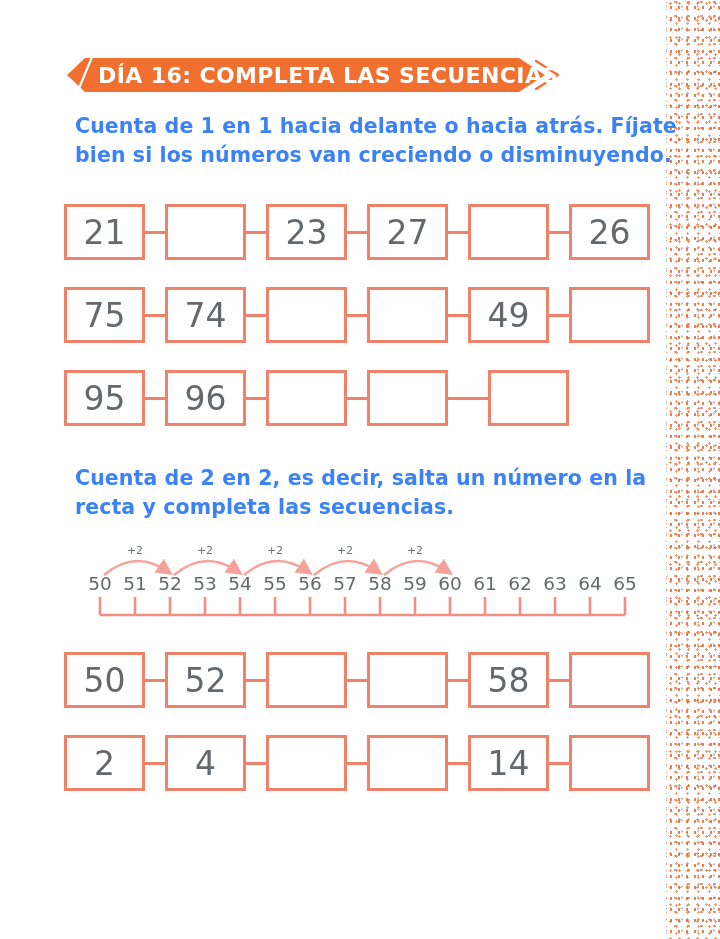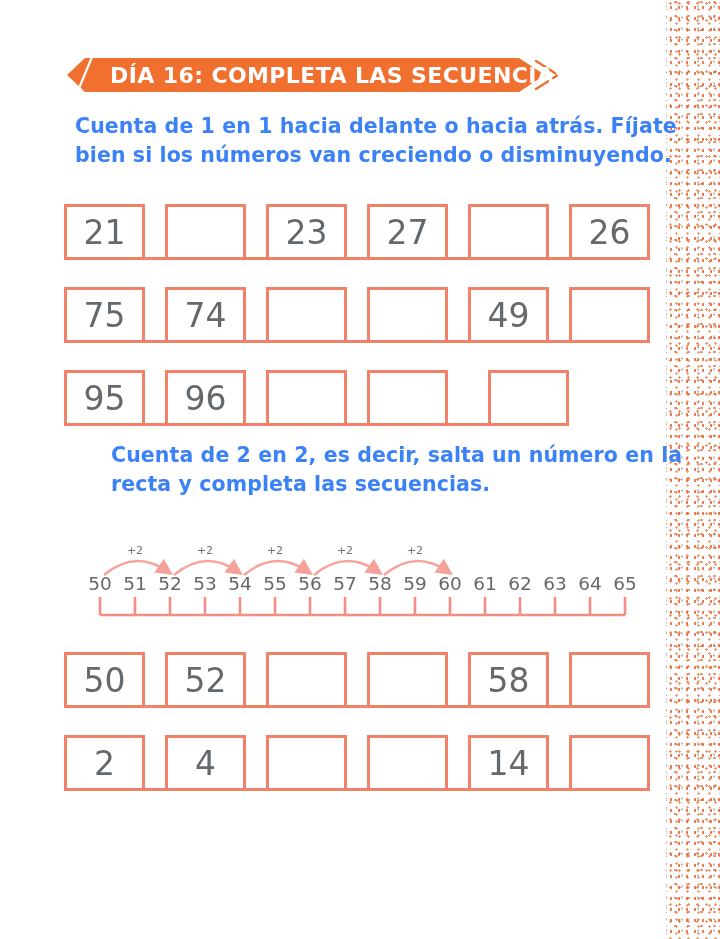--- a/index.html
+++ b/index.html
@@ -16,32 +16,32 @@
       radial-gradient(circle, rgba(214,92,48,0.75) 1px, transparent 1.4px),
       radial-gradient(circle, rgba(150,125,115,0.55) 0.9px, transparent 1.3px),
       radial-gradient(circle, rgba(238,122,70,0.8) 1px, transparent 1.4px);
     background-size: 8px 11px, 11px 7px, 13px 14px, 16px 11px, 9px 17px;
     background-position: 1px 2px, 5px 6px, 3px 9px, 8px 1px, 0px 12px;
   }
   .banner{position:absolute;left:64px;top:55px;width:500px;height:40px;}
   .banner svg{position:absolute;left:0;top:0;}
   .banner-text{
     position:absolute;left:34px;top:50%;transform:translateY(-50%);
-    color:#ffffff;font-weight:bold;font-size:22px;letter-spacing:0.4px;white-space:nowrap;margin-left:12px;
+    color:#ffffff;font-weight:bold;font-size:22px;letter-spacing:0.4px;white-space:nowrap;
   }
   .instr{
     position:absolute;color:#3b82f6;font-weight:bold;
     font-size:20.5px;line-height:29px;letter-spacing:0.1px;white-space:nowrap;
   }
   #instr1{left:75px;top:112px;}
-  #instr2{left:75px;top:441px;margin-left:36px;}
+  #instr2{left:75px;top:464px;}
   .seq-group{position:absolute;left:64px;}
   #group1{top:204px;}
   #group2{top:652px;}
-  .seq-row{display:flex;align-items:flex-end;height:56px;margin-bottom:27px;}
+  .seq-row{display:flex;align-items:center;height:56px;margin-bottom:27px;}
   .box{
     box-sizing:border-box;width:81px;height:56px;border:3px solid #f0826a;
     background:#ffffff;display:flex;align-items:center;justify-content:center;
     font-size:33px;color:#64696d;
   }
   .link{width:20px;height:3px;background:#f0826a;}
   .numberline{position:absolute;left:84px;top:540px;}
   .page-num{
     position:absolute;left:64px;top:897px;width:586px;text-align:center;
     font-size:13px;color:#75797c;

